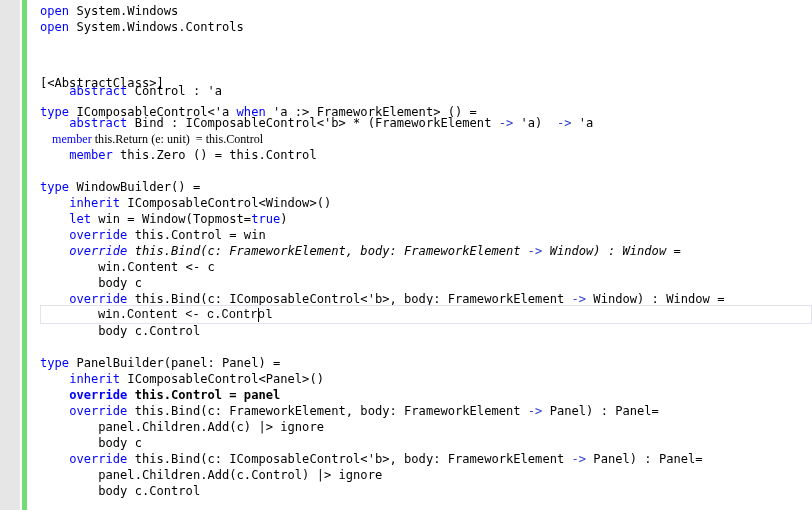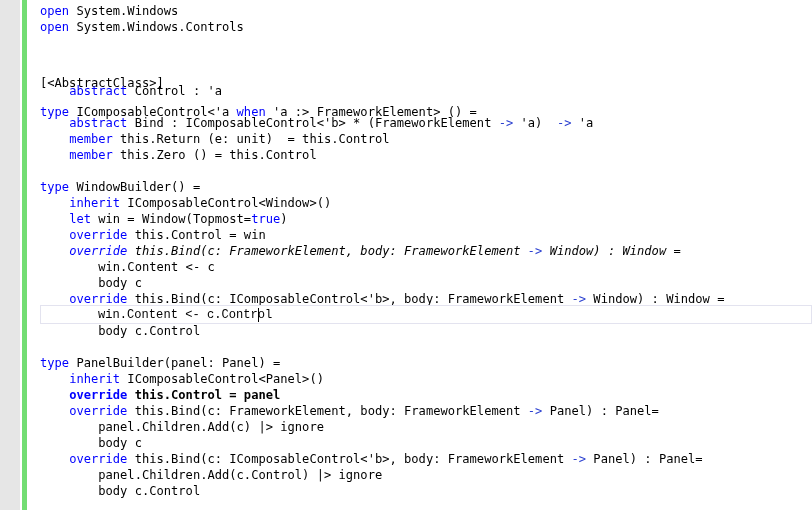--- a/index.html
+++ b/index.html
@@ -75,21 +75,21 @@
   <div id="change-bar"></div>
 
   <div id="code-area">
       <div class="code-line" style="top: 3px;"><span class="kw">open</span><span class="tx"> System.Windows</span></div>
       <div class="code-line" style="top: 19px;"><span class="kw">open</span><span class="tx"> System.Windows.Controls</span></div>
       <div class="code-line" style="top: 35px;">&nbsp;</div>
       <div class="code-line" style="top: 51px; margin-top: 24px;"><span class="tx">[&lt;AbstractClass&gt;]</span></div>
       <div class="code-line" style="top: 67px; margin-top: 37px;"><span class="kw">type</span><span class="tx"> IComposableControl&lt;'a </span><span class="kw">when</span><span class="tx"> 'a :&gt; FrameworkElement&gt; () =</span></div>
       <div class="code-line" style="top: 83px;"><span class="tx">    </span><span class="kw">abstract</span><span class="tx"> Control : 'a</span></div>
       <div class="code-line" style="top: 115px;"><span class="tx">    </span><span class="kw">abstract</span><span class="tx"> Bind : IComposableControl&lt;'b&gt; * (FrameworkElement </span><span class="op">-&gt;</span><span class="tx"> 'a)  </span><span class="op">-&gt;</span><span class="tx"> 'a</span></div>
-      <div class="code-line" style="top: 131px;"><span class="tx">    </span><span class="kw">member</span><span class="tx"> this.Return (e: unit)  = this.Control</span></div>
+      <div class="code-line" style="top: 131px; font-family: Liberation Serif, serif;"><span class="tx">    </span><span class="kw">member</span><span class="tx"> this.Return (e: unit)  = this.Control</span></div>
       <div class="code-line" style="top: 147px;"><span class="tx">    </span><span class="kw">member</span><span class="tx"> this.Zero () = this.Control</span></div>
       <div class="code-line" style="top: 163px;">&nbsp;</div>
       <div class="code-line" style="top: 179px;"><span class="kw">type</span><span class="tx"> WindowBuilder() =</span></div>
       <div class="code-line" style="top: 195px;"><span class="tx">    </span><span class="kw">inherit</span><span class="tx"> IComposableControl&lt;Window&gt;()</span></div>
       <div class="code-line" style="top: 211px;"><span class="tx">    </span><span class="kw">let</span><span class="tx"> win = Window(Topmost=</span><span class="kw">true</span><span class="tx">)</span></div>
       <div class="code-line" style="top: 227px;"><span class="tx">    </span><span class="kw">override</span><span class="tx"> this.Control = win</span></div>
       <div class="code-line" style="top: 243px; font-style: italic;"><span class="tx">    </span><span class="kw">override</span><span class="tx"> this.Bind(c: FrameworkElement, body: FrameworkElement </span><span class="op">-&gt;</span><span class="tx"> Window) : Window =</span></div>
       <div class="code-line" style="top: 259px;"><span class="tx">        win.Content &lt;- c</span></div>
       <div class="code-line" style="top: 275px;"><span class="tx">        body c</span></div>
       <div class="code-line" style="top: 291px;"><span class="tx">    </span><span class="kw">override</span><span class="tx"> this.Bind(c: IComposableControl&lt;'b&gt;, body: FrameworkElement </span><span class="op">-&gt;</span><span class="tx"> Window) : Window =</span></div>

